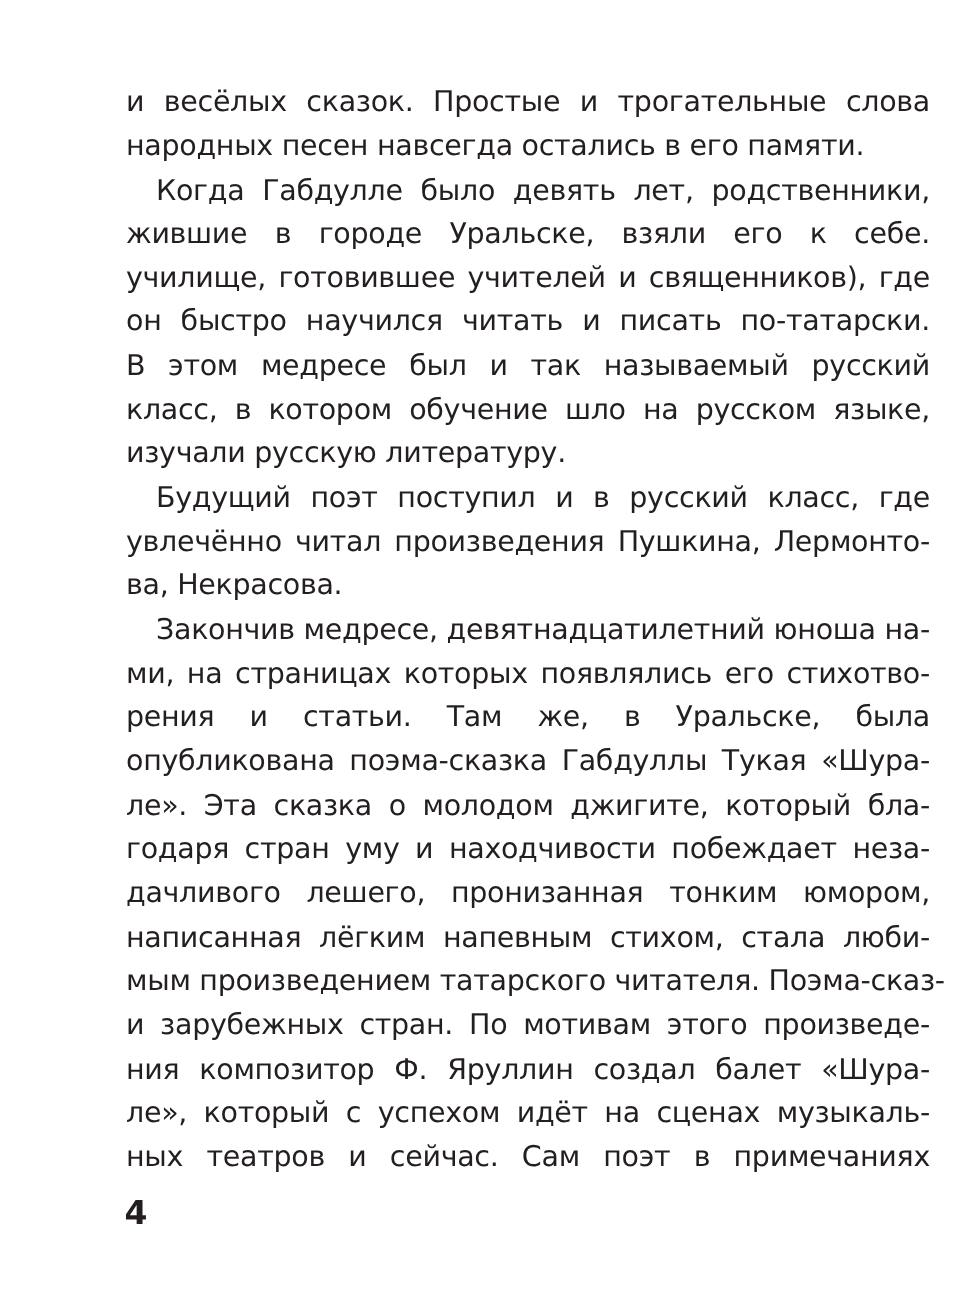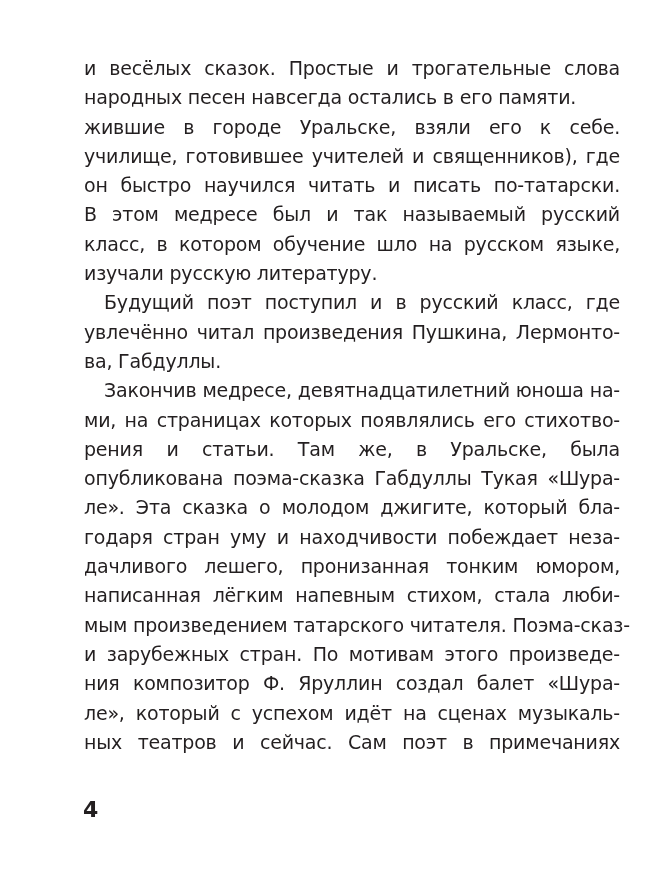--- a/index.html
+++ b/index.html
@@ -55,29 +55,30 @@
       color: #231f20;
     }
   </style>
 </head>
 <body>
 
 <div class="page">
   <div class="text-block">
     <span class="line">и весёлых сказок. Простые и трогательные слова</span>
     <span class="line last">народных песен навсегда остались в его памяти.</span>
+    <span class="line indent">Когда Габдулле было девять лет, родственники,</span>
     <span class="line">жившие в городе Уральске, взяли его к себе.</span>
     <span class="line">училище, готовившее учителей и священников), где</span>
     <span class="line">он быстро научился читать и писать по-татарски.</span>
     <span class="line">В этом медресе был и так называемый русский</span>
     <span class="line">класс, в котором обучение шло на русском языке,</span>
     <span class="line last">изучали русскую литературу.</span>
     <span class="line indent">Будущий поэт поступил и в русский класс, где</span>
     <span class="line">увлечённо читал произведения Пушкина, Лермонто-</span>
-    <span class="line last">ва, Габдуллы.</span>
+    <span class="line last">ва, Некрасова.</span>
     <span class="line indent">Закончив медресе, девятнадцатилетний юноша на-</span>
     <span class="line">ми, на страницах которых появлялись его стихотво-</span>
     <span class="line">рения и статьи. Там же, в Уральске, была</span>
     <span class="line">опубликована поэма-сказка Габдуллы Тукая «Шура-</span>
     <span class="line">ле». Эта сказка о молодом джигите, который бла-</span>
     <span class="line">годаря стран уму и находчивости побеждает неза-</span>
     <span class="line">дачливого лешего, пронизанная тонким юмором,</span>
     <span class="line">написанная лёгким напевным стихом, стала люби-</span>
     <span class="line">мым произведением татарского читателя. Поэма-сказ-</span>
     <span class="line">и зарубежных стран. По мотивам этого произведе-</span>

